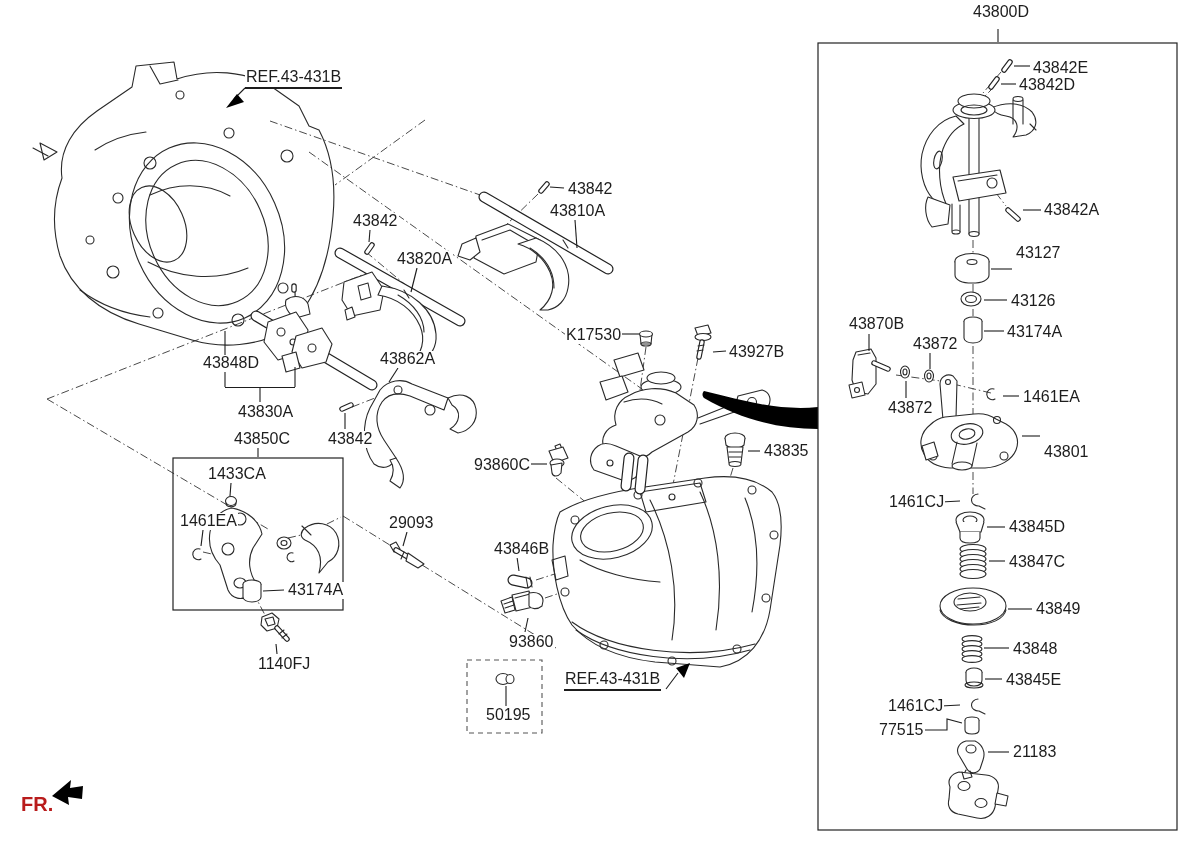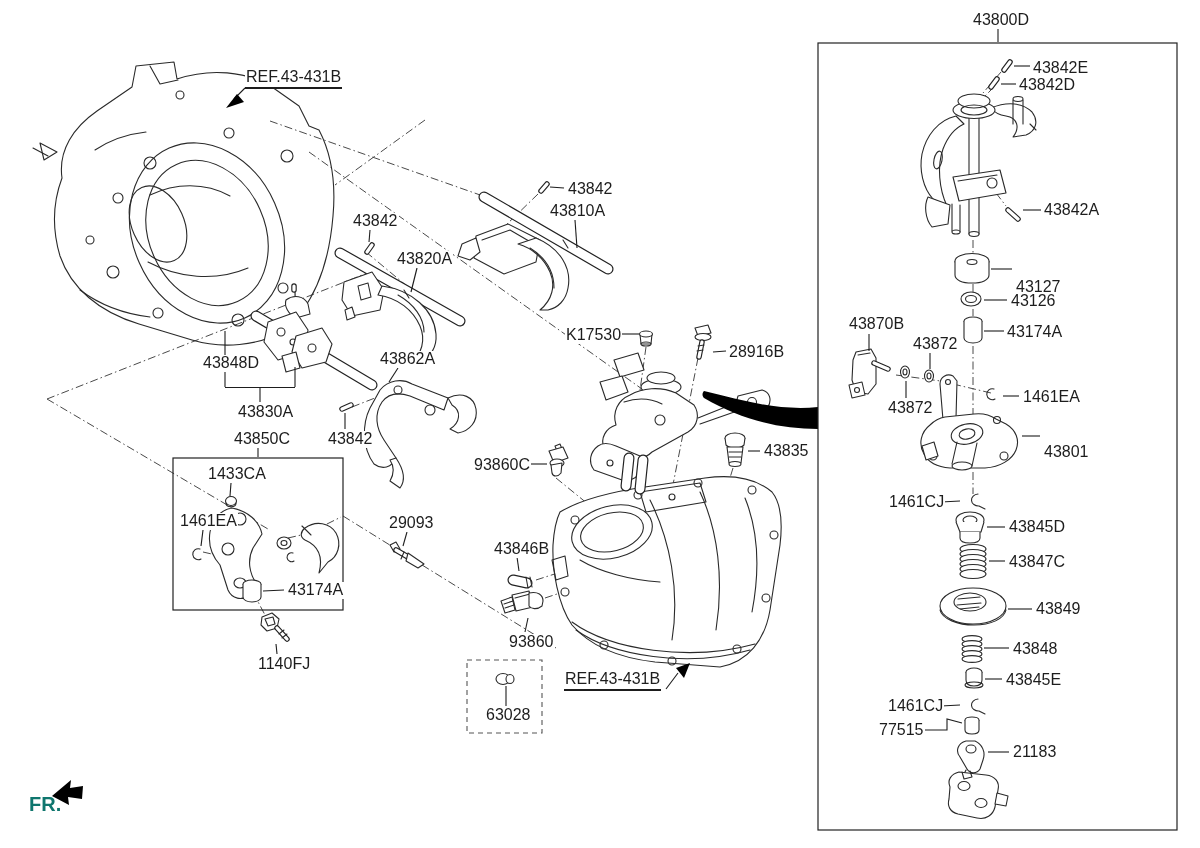--- a/index.html
+++ b/index.html
@@ -2,21 +2,21 @@
 <html><head>
 <meta charset="utf-8">
 <style>
   html,body{margin:0;padding:0;background:#ffffff;}
   #stage{position:relative;width:1200px;height:848px;background:#fff;overflow:hidden;
          font-family:"Liberation Sans",sans-serif;}
   #stage svg{position:absolute;left:0;top:0;}
   .lbl{position:absolute;font-size:16px;line-height:1.05;color:#1d1d1d;background:#fff;
        padding:0 1px;white-space:nowrap;letter-spacing:0px;}
   .ref{font-size:16px;border-bottom:2px solid #1d1d1d;padding-bottom:1px;}
-  .fr{font-size:20px;font-weight:bold;color:#0f766e;background:transparent;margin-left:8px;}
+  .fr{font-size:20px;font-weight:bold;color:#b91c1c;background:transparent;}
   
   .ln{stroke:#2a2a2a;fill:none;stroke-width:1.1;stroke-linejoin:round;stroke-linecap:round;}
   .fil{stroke:#2a2a2a;fill:#ffffff;stroke-width:1.1;stroke-linejoin:round;}
   .dash{stroke:#4a4a4a;fill:none;stroke-width:1;stroke-dasharray:8 3 1.5 3;}
   .ldr{stroke:#1d1d1d;fill:none;stroke-width:1.1;}
   .blk{fill:#000;stroke:none;}
   .rodO{stroke:#222;stroke-width:11;stroke-linecap:round;fill:none;}
   .rodI{stroke:#fff;stroke-width:8.6;stroke-linecap:round;fill:none;}
   .pinO{stroke:#222;stroke-width:5.5;stroke-linecap:round;fill:none;}
   .pinI{stroke:#fff;stroke-width:3.2;stroke-linecap:round;fill:none;}
@@ -466,29 +466,29 @@
 <span class="lbl" style="left:233px;top:431px">43850C</span>
 <span class="lbl" style="left:207px;top:466px">1433CA</span>
 <span class="lbl" style="left:179px;top:513px">1461EA</span>
 <span class="lbl" style="left:287px;top:582px">43174A</span>
 <span class="lbl" style="left:257px;top:656px">1140FJ</span>
 <span class="lbl" style="left:388px;top:515px">29093</span>
 <span class="lbl" style="left:493px;top:541px">43846B</span>
 <span class="lbl" style="left:508px;top:634px">93860</span>
 <span class="lbl" style="left:473px;top:457px">93860C</span>
 <span class="lbl" style="left:565px;top:327px">K17530</span>
-<span class="lbl" style="left:728px;top:344px">28916B</span>
+<span class="lbl" style="left:728px;top:344px">43927B</span>
 <span class="lbl" style="left:763px;top:443px">43835</span>
-<span class="lbl" style="left:485px;top:707px">63028</span>
-
-<span class="lbl" style="left:972px;top:12px">43800D</span>
+<span class="lbl" style="left:485px;top:707px">50195</span>
+
+<span class="lbl" style="left:972px;top:4px">43800D</span>
 <span class="lbl" style="left:1032px;top:60px">43842E</span>
 <span class="lbl" style="left:1018px;top:77px">43842D</span>
 <span class="lbl" style="left:1043px;top:202px">43842A</span>
-<span class="lbl" style="left:1015px;top:279px">43127</span>
+<span class="lbl" style="left:1015px;top:245px">43127</span>
 <span class="lbl" style="left:1010px;top:293px">43126</span>
 <span class="lbl" style="left:1006px;top:324px">43174A</span>
 <span class="lbl" style="left:848px;top:316px">43870B</span>
 <span class="lbl" style="left:912px;top:336px">43872</span>
 <span class="lbl" style="left:887px;top:400px">43872</span>
 <span class="lbl" style="left:1022px;top:389px">1461EA</span>
 <span class="lbl" style="left:1043px;top:444px">43801</span>
 <span class="lbl" style="left:888px;top:494px">1461CJ</span>
 <span class="lbl" style="left:1008px;top:519px">43845D</span>
 <span class="lbl" style="left:1008px;top:554px">43847C</span>

